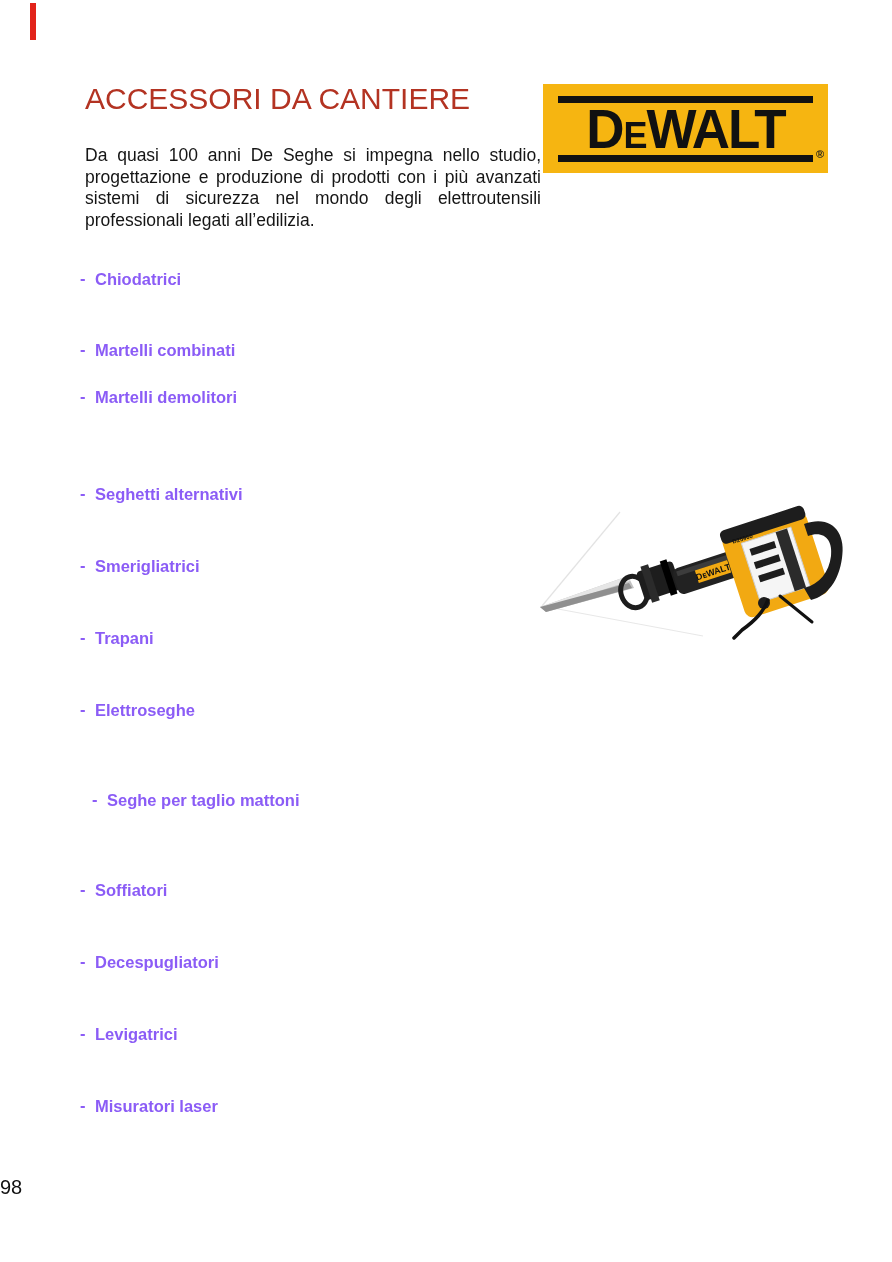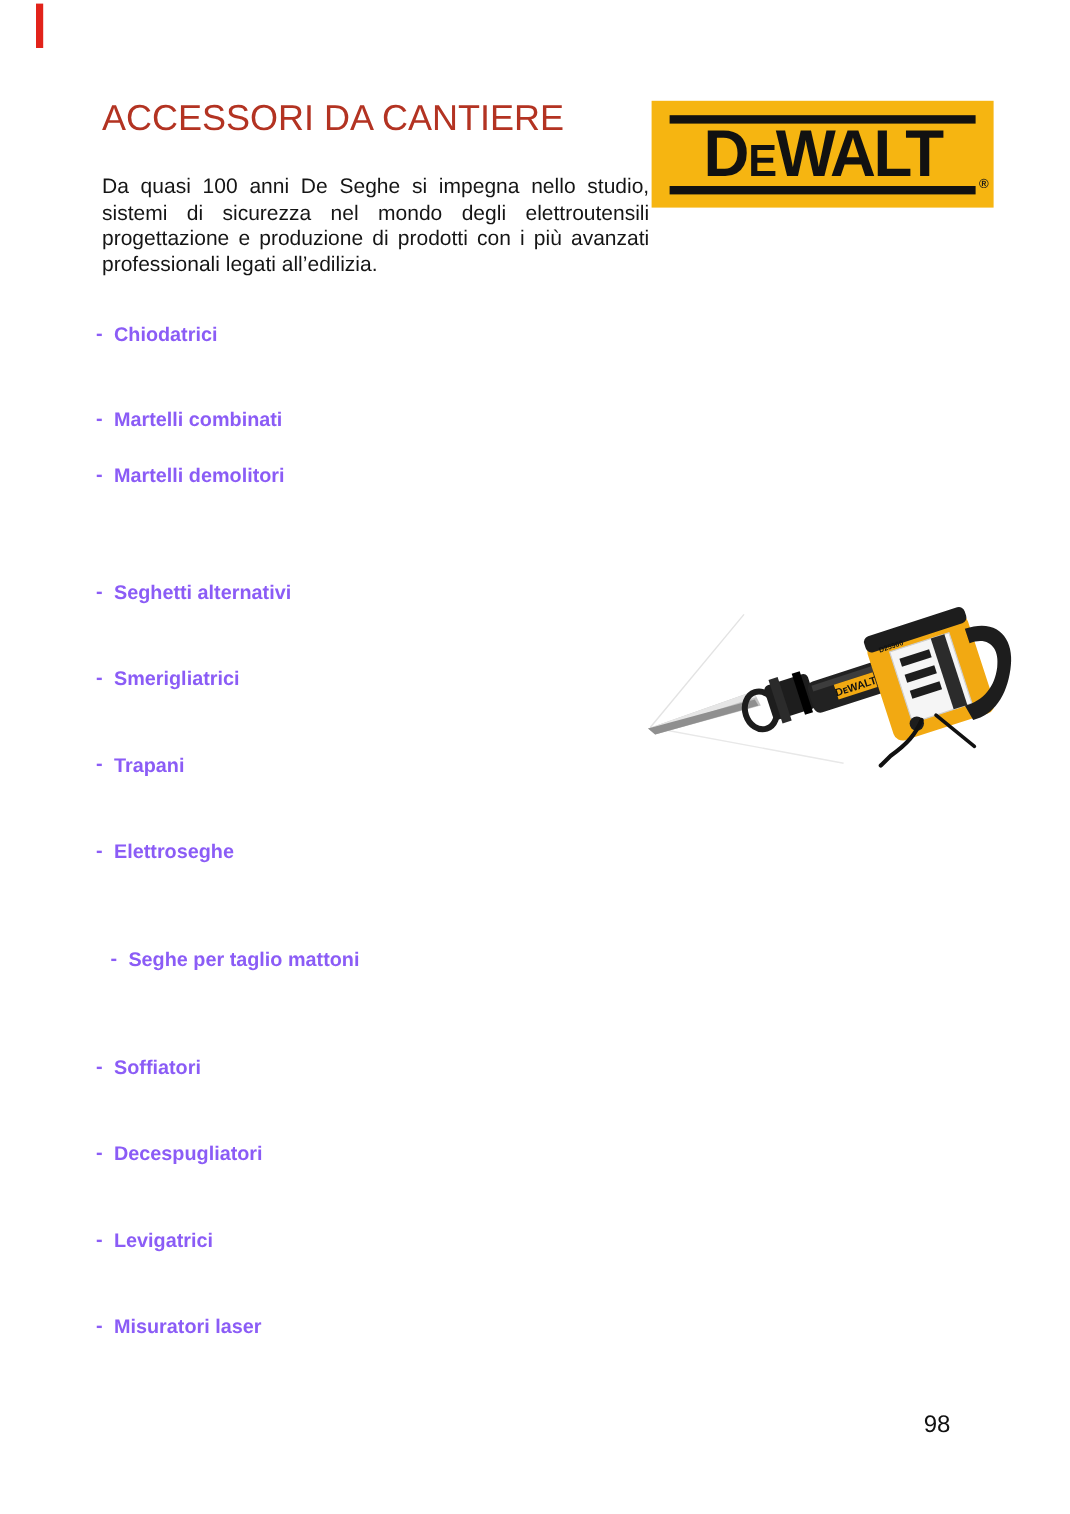--- a/index.html
+++ b/index.html
@@ -67,36 +67,36 @@
   .item-1{top:270px;}  .item-2{top:341px;}  .item-3{top:388px;}
   .item-4{top:485px;}  .item-5{top:557px;}  .item-6{top:629px;}
   .item-7{top:701px;}  .item-8{top:791px;margin-left:12px;}  .item-9{top:881px;}
   .item-10{top:953px;} .item-11{top:1025px;}.item-12{top:1097px;}
   
   .product{
     position:absolute;left:528px;top:500px;width:320px;height:140px;
   }
   .page-number{
     position:absolute;left:0;top:1176px;width:792px;
-    text-align:right;font-size:20px;color:#111111;
+    text-align:left;font-size:20px;color:#111111;
   }
 </style>
 </head>
 <body>
 
 <div class="page">
 
   <div class="corner-mark"></div>
 
   <h1 class="page-title">ACCESSORI DA CANTIERE</h1>
 
   <div class="intro">
     <div class="line">Da quasi 100 anni De Seghe si impegna nello studio,</div>
+    <div class="line">progettazione e produzione di prodotti con i più avanzati</div>
     <div class="line">sistemi di sicurezza nel mondo degli elettroutensili</div>
-    <div class="line">progettazione e produzione di prodotti con i più avanzati</div>
     <div class="line last">professionali legati all’edilizia.</div>
   </div>
 
   <div class="logo">
     <div class="bar top"></div>
     <div class="logo-text">
       <span class="big">D</span>
         <span class="small-e">E</span>
         <span class="big">WALT</span>
     </div>

